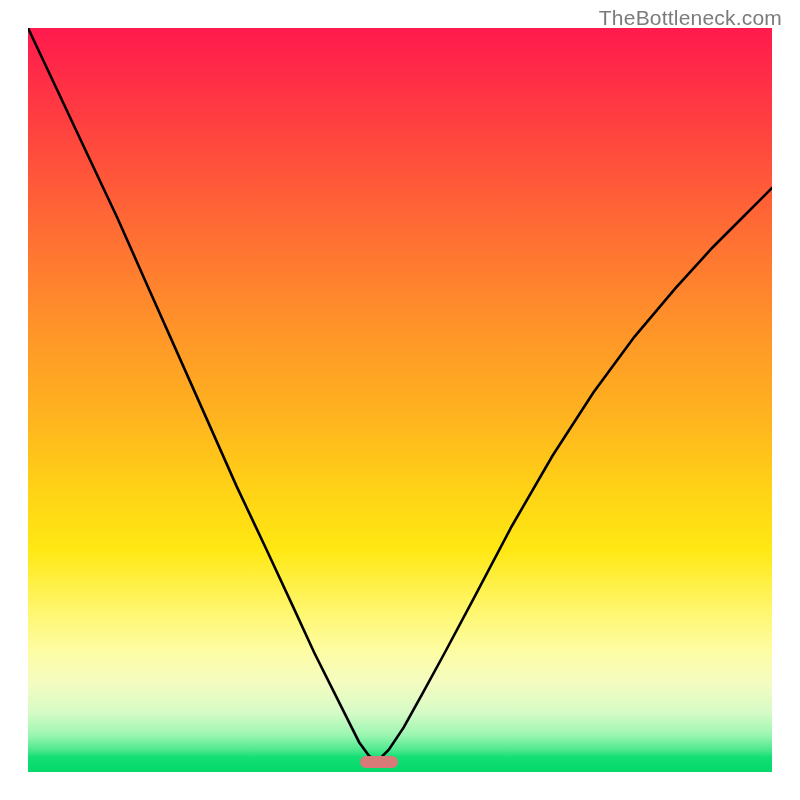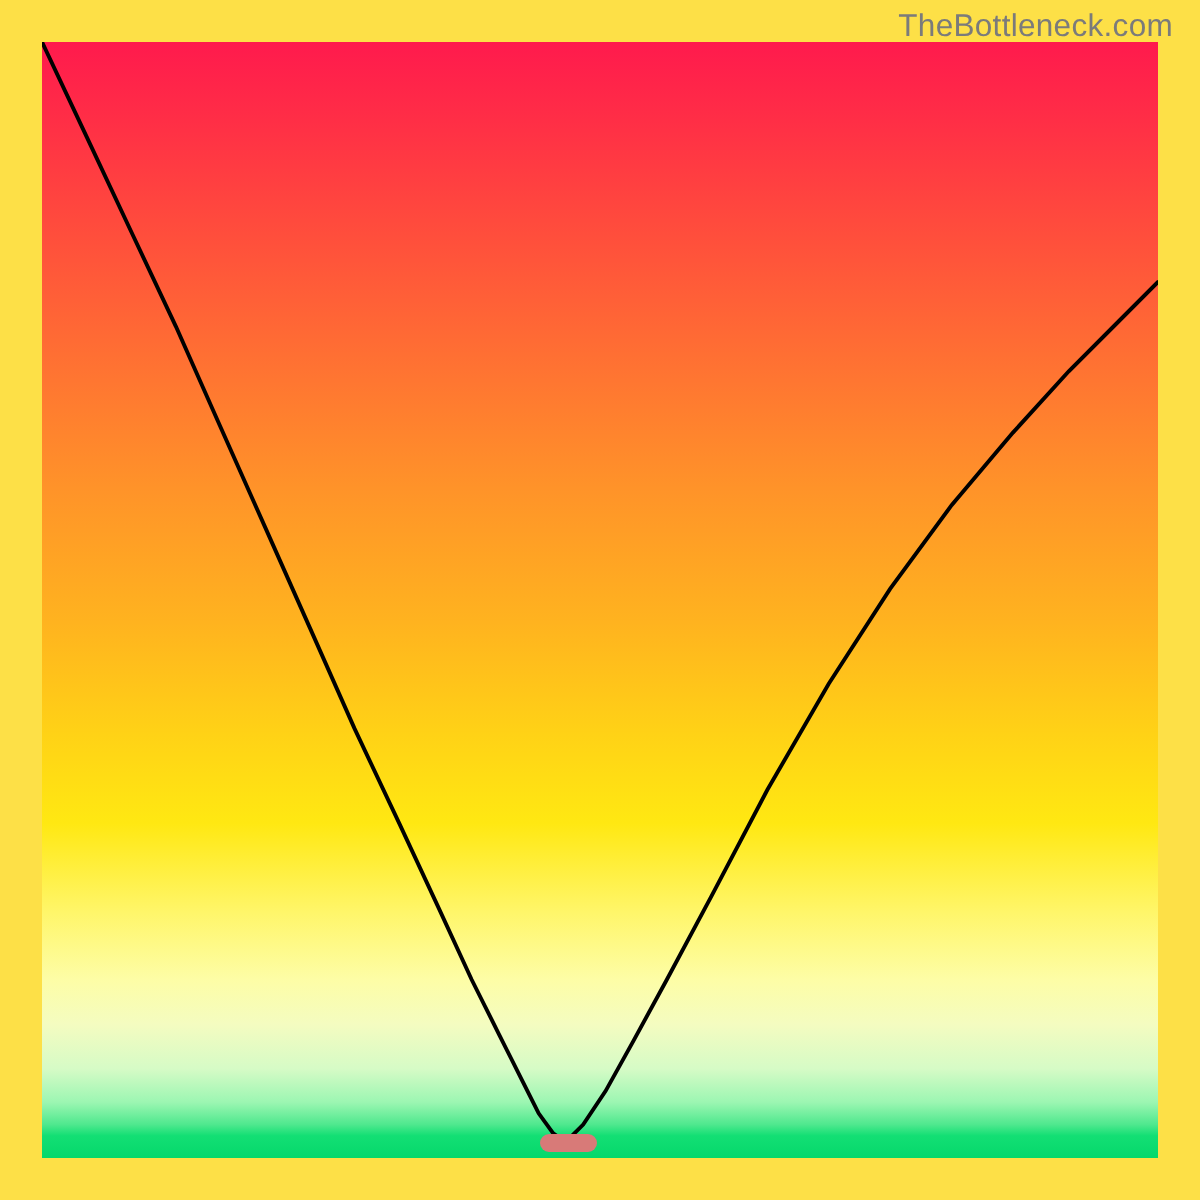--- a/index.html
+++ b/index.html
@@ -7,21 +7,21 @@
     padding: 0;
     width: 800px;
     height: 800px;
     background: #000;
     overflow: hidden;
     font-family: Arial, Helvetica, sans-serif;
   }
   .frame {
     position: absolute;
     inset: 0;
-    background: #fde047;
+    background: #ffffff;
   }
   .plot-area {
     position: absolute;
     left: 28px;
     top: 28px;
     width: 744px;
     height: 744px;
     overflow: hidden;
   }
   

